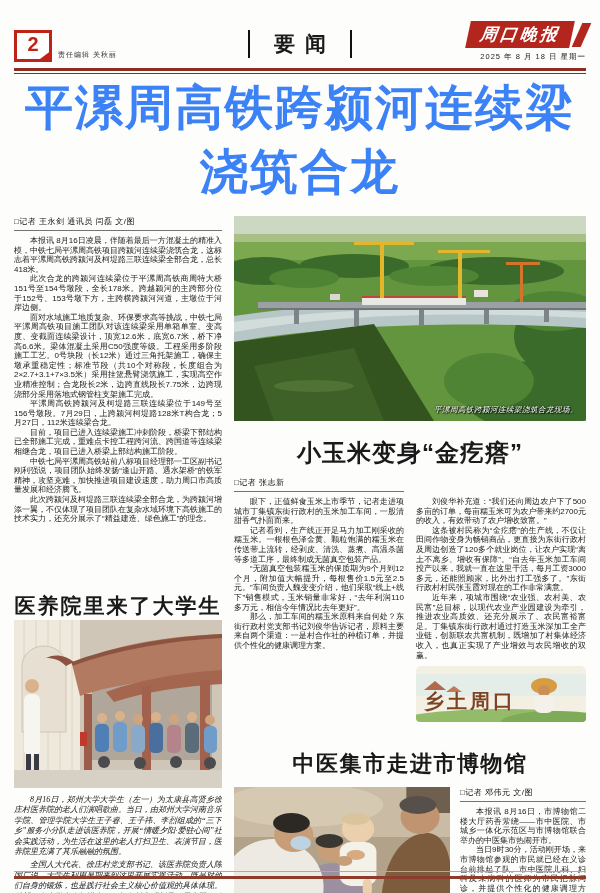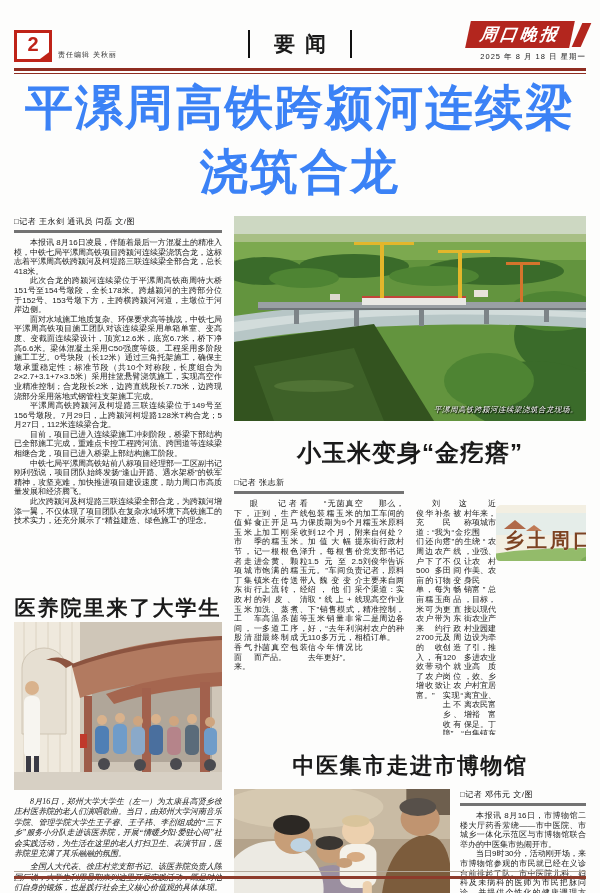--- a/index.html
+++ b/index.html
@@ -35,38 +35,38 @@
   }
   .slash{width:9px;height:24px;background:#b3261e;transform:skewX(-24deg);}
   .date-line{font-size:7.5px;color:#222;margin-top:4px;letter-spacing:1px;}
   .header-rule{margin-top:6px;border-top:3px solid #8e2c20;height:2px;border-bottom:1px solid #8e2c20;}
   
   .main-title{text-align:center;font-size:48px;font-weight:800;letter-spacing:2px;margin:2px 0 12px;color:#3b82f6;}
   
   .content-grid{display:flex;gap:12px;}
   .col-left{width:208px;flex:none;}
   .col-right{flex:1;min-width:0;}
-  .byline{font-size:8px;color:#111;border-bottom:3px solid #737373;padding-bottom:3px;margin-bottom:5px;letter-spacing:0.5px;}
+  .byline{font-size:8px;color:#111;border-bottom:1px solid #737373;padding-bottom:3px;margin-bottom:5px;letter-spacing:0.5px;}
   .body-p{font-size:8px;line-height:9.6px;text-align:justify;text-indent:2em;margin:0;}
   .lead-text{height:342px;overflow:hidden;}
   
   .photo{position:relative;overflow:hidden;background:#be185d;}
   .photo svg{display:block;width:100%;height:100%;}
   .photo-caption{
     position:absolute;color:#fff;font-size:7.5px;letter-spacing:0.5px;
     text-shadow:0 0 2px #000,1px 1px 1px #000;font-family:"Liberation Serif",serif;font-style:italic;
   }
   .cap-br{right:8px;bottom:6px;}
   .cap-bl{left:8px;bottom:6px;}
   .main-photo{height:205px;}
   
   .corn-title{text-align:center;font-size:24px;font-weight:800;letter-spacing:1px;margin:16px 0 8px;}
   .corn-byline{width:170px;}
   .corn-cols{display:flex;gap:12px;height:236px;overflow:hidden;}
-  .corn-col{flex:1;min-width:0;display:flex;flex-direction:row;}
+  .corn-col{flex:1;min-width:0;display:flex;flex-direction:column;}
   .stamp{position:relative;height:56px;margin-top:6px;border-radius:4px;overflow:hidden;flex:none;}
   .stamp svg{display:block;width:100%;height:100%;}
   .stamp-label{
     position:absolute;left:8px;bottom:7px;font-family:"Liberation Serif","DejaVu Serif",serif;
     font-weight:700;font-size:20px;color:#7c4222;letter-spacing:3px;text-shadow:0 0 1px #fff;
   }
   
   .college-title{text-align:center;font-size:21px;font-weight:800;letter-spacing:2px;margin:14px 0 0;}
   .college-photo{height:168px;}
   .kai-block{margin-top:7px;max-height:152px;overflow:hidden;}
@@ -243,26 +243,26 @@
           <span class="photo-caption cap-br">平漯周高铁跨颍河连续梁浇筑合龙现场。</span>
         </div>
 
         <h2 class="corn-title">小玉米变身“金疙瘩”</h2>
         <div class="byline corn-byline">□记者 张志新</div>
         <div class="corn-cols">
           <div class="corn-col">
             <p class="body-p">眼下，正值鲜食玉米上市季节，记者走进项城市丁集镇东街行政村的玉米加工车间，一股清甜香气扑面而来。</p>
             <p class="body-p">记者看到，生产线正开足马力加工刚采收的糯玉米。一根根色泽金黄、颗粒饱满的糯玉米在传送带上流转，经剥皮、清洗、蒸煮、高温杀菌等多道工序，最终制成无菌真空包装产品。</p>
             <p class="body-p">“无菌真空包装糯玉米的保质期为9个月到12个月，附加值大幅提升，每根售价1.5元至2.5元。”车间负责人魏变变介绍，他们采取“线上+线下”销售模式，玉米销量非常好，“去年利润110多万元，相信今年情况比去年更好”。</p>
-            <p class="body-p">那么，加工车间的糯玉米原料来自何处？东街行政村党支部书记刘俊华告诉记者，原料主要来自两个渠道：实现高空作业精准控制，二是周边各村农户的种植订单。</p>
+            <p class="body-p">那么，加工车间的糯玉米原料来自何处？东街行政村党支部书记刘俊华告诉记者，原料主要来自两个渠道：一是村合作社的种植订单，并提供个性化的健康调理方案。</p>
           </div>
           <div class="corn-col">
             <p class="body-p">刘俊华补充道：“我们还向周边农户下了500多亩的订单，每亩糯玉米可为农户带来约2700元的收入，有效带动了农户增收致富。”</p>
             <p class="body-p">这条被村民称为“金疙瘩”的生产线，不仅让田间作物变身为畅销商品，更直接为东街行政村及周边创造了120多个就业岗位，让农户实现“离土不离乡、增收有保障”。“自去年玉米加工车间投产以来，我就一直在这里干活，每月工资3000多元，还能照顾家，比外出打工强多了。”东街行政村村民张玉霞对现在的工作非常满意。</p>
-            <p class="body-p">近年来，项城市围绕“农业强、农村美、农民富”总目标，以现代农业产业园建设为牵引，推进农业高质效、乡村宜居宜业、农民富裕富足。丁集镇东街行政村通过打造玉米深加工全产业链，创新联农共富机制，既增加了村集体经济收入，也真正实现了产业增效与农民增收的双赢。</p>
+            <p class="body-p">近年来，项城市围绕“农业强、农村美、农民富”总目标，以现代农业产业园建设为牵引，推进农业高质效、还充分展示了、农民富裕富足。丁集镇东街行政村通过打造玉米深加工全产业链，创新联农共富机制，既增加了村集体经济收入，也真正实现了产业增效与农民增收的双赢。</p>
             <div class="stamp">
               <svg viewBox="0 0 170 56" preserveAspectRatio="none">
                 <rect width="170" height="56" rx="5" fill="#f3efe2"></rect>
                 <rect y="8" width="170" height="22" fill="#dcebee" opacity="0.6"></rect>
                 <ellipse cx="85" cy="58" rx="110" ry="15" fill="#93bb6a"></ellipse>
                 <ellipse cx="140" cy="56" rx="55" ry="11" fill="#7dab57"></ellipse>
                 <path d="M8,24 l11,-9 l11,9 z" fill="#b06a4a"></path>
                 <path d="M30,26 l8,-6 l8,6 z" fill="#c07a55"></path>
                 <ellipse cx="128" cy="20" rx="13" ry="8" fill="#d89d43"></ellipse>
                 <circle cx="128" cy="25" r="6" fill="#c98f55"></circle>

